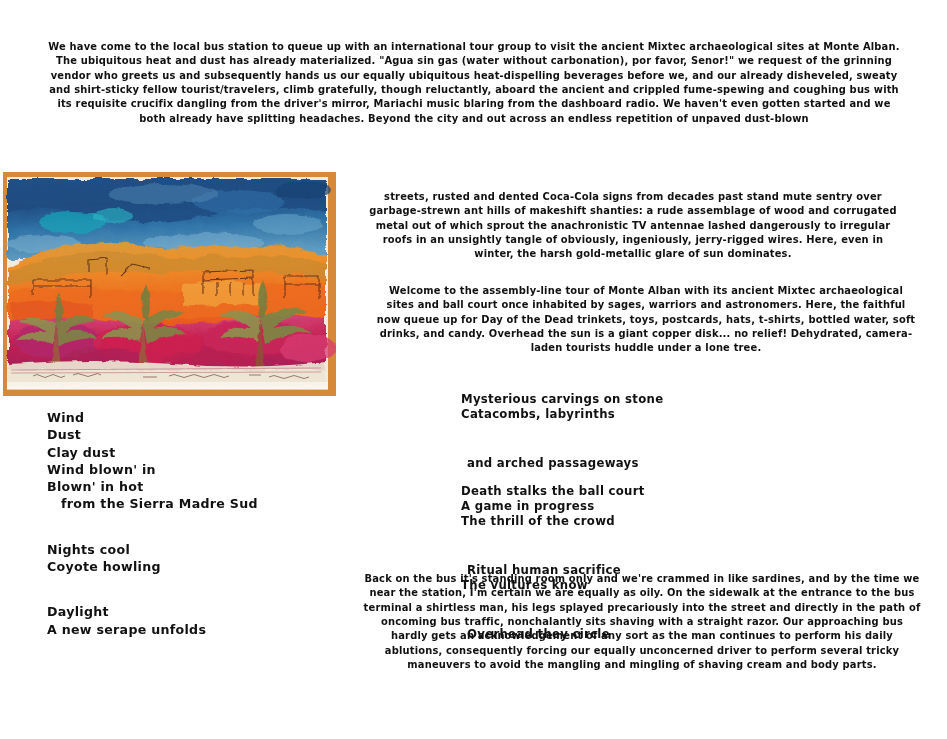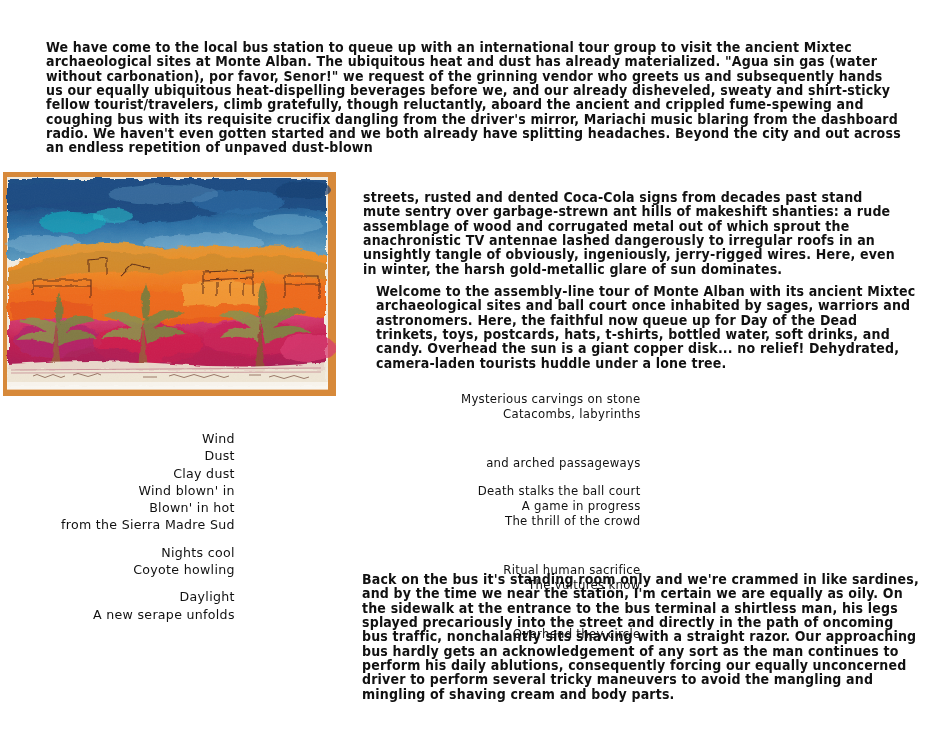--- a/index.html
+++ b/index.html
@@ -20,27 +20,28 @@
   .page {
     position: absolute;
     inset: 0;
     background: #ffffff;
   }
 
   
   .prose {
     position: absolute;
     font-family: "DejaVu Sans", sans-serif;
-    font-size: 14px;
+    font-size: 11px;
     line-height: 14.35px;
     letter-spacing: 0.18px;
     color: #111111;
     white-space: pre-line;
     font-weight: 600;
     font-stretch: semi-condensed;
+    text-align: center;
     -webkit-font-smoothing: none;
   }
 
   
   #para-opening {
     left: 46px;
     top: 40px;
     width: 856px;
   }
 
@@ -62,37 +63,36 @@
     width: 560px;
   }
 
   
   .poem {
     position: absolute;
     font-family: "DejaVu Sans", sans-serif;
     font-size: 12.6px;
     line-height: 17.3px;
     letter-spacing: 0.3px;
-    font-weight: 400;
+    font-weight: 700;
     color: #111111;
     white-space: pre;
-    text-align: right;
   }
   #poem-left {
     left: 47px;
-    top: 430px;
+    top: 409px;
   }
   #poem-middle {
     left: 461px;
     top: 392px;
     font-size: 11.7px;
     line-height: 15.0px;
   }
   .poem .stanza { margin: 0; }
-  .poem .stanza + .stanza { margin-top: 10px; }
+  .poem .stanza + .stanza { margin-top: 28px; }
   #poem-middle .stanza + .stanza { margin-top: 13px; }
   .poem .line { display: block; }
   .poem .line.indent-1 { padding-left: 14px; }
   .poem .line.indent-sm { padding-left: 6px; margin-top: 34px; }
 
   
   #painting {
     position: absolute;
     left: 3px;
     top: 172px;

